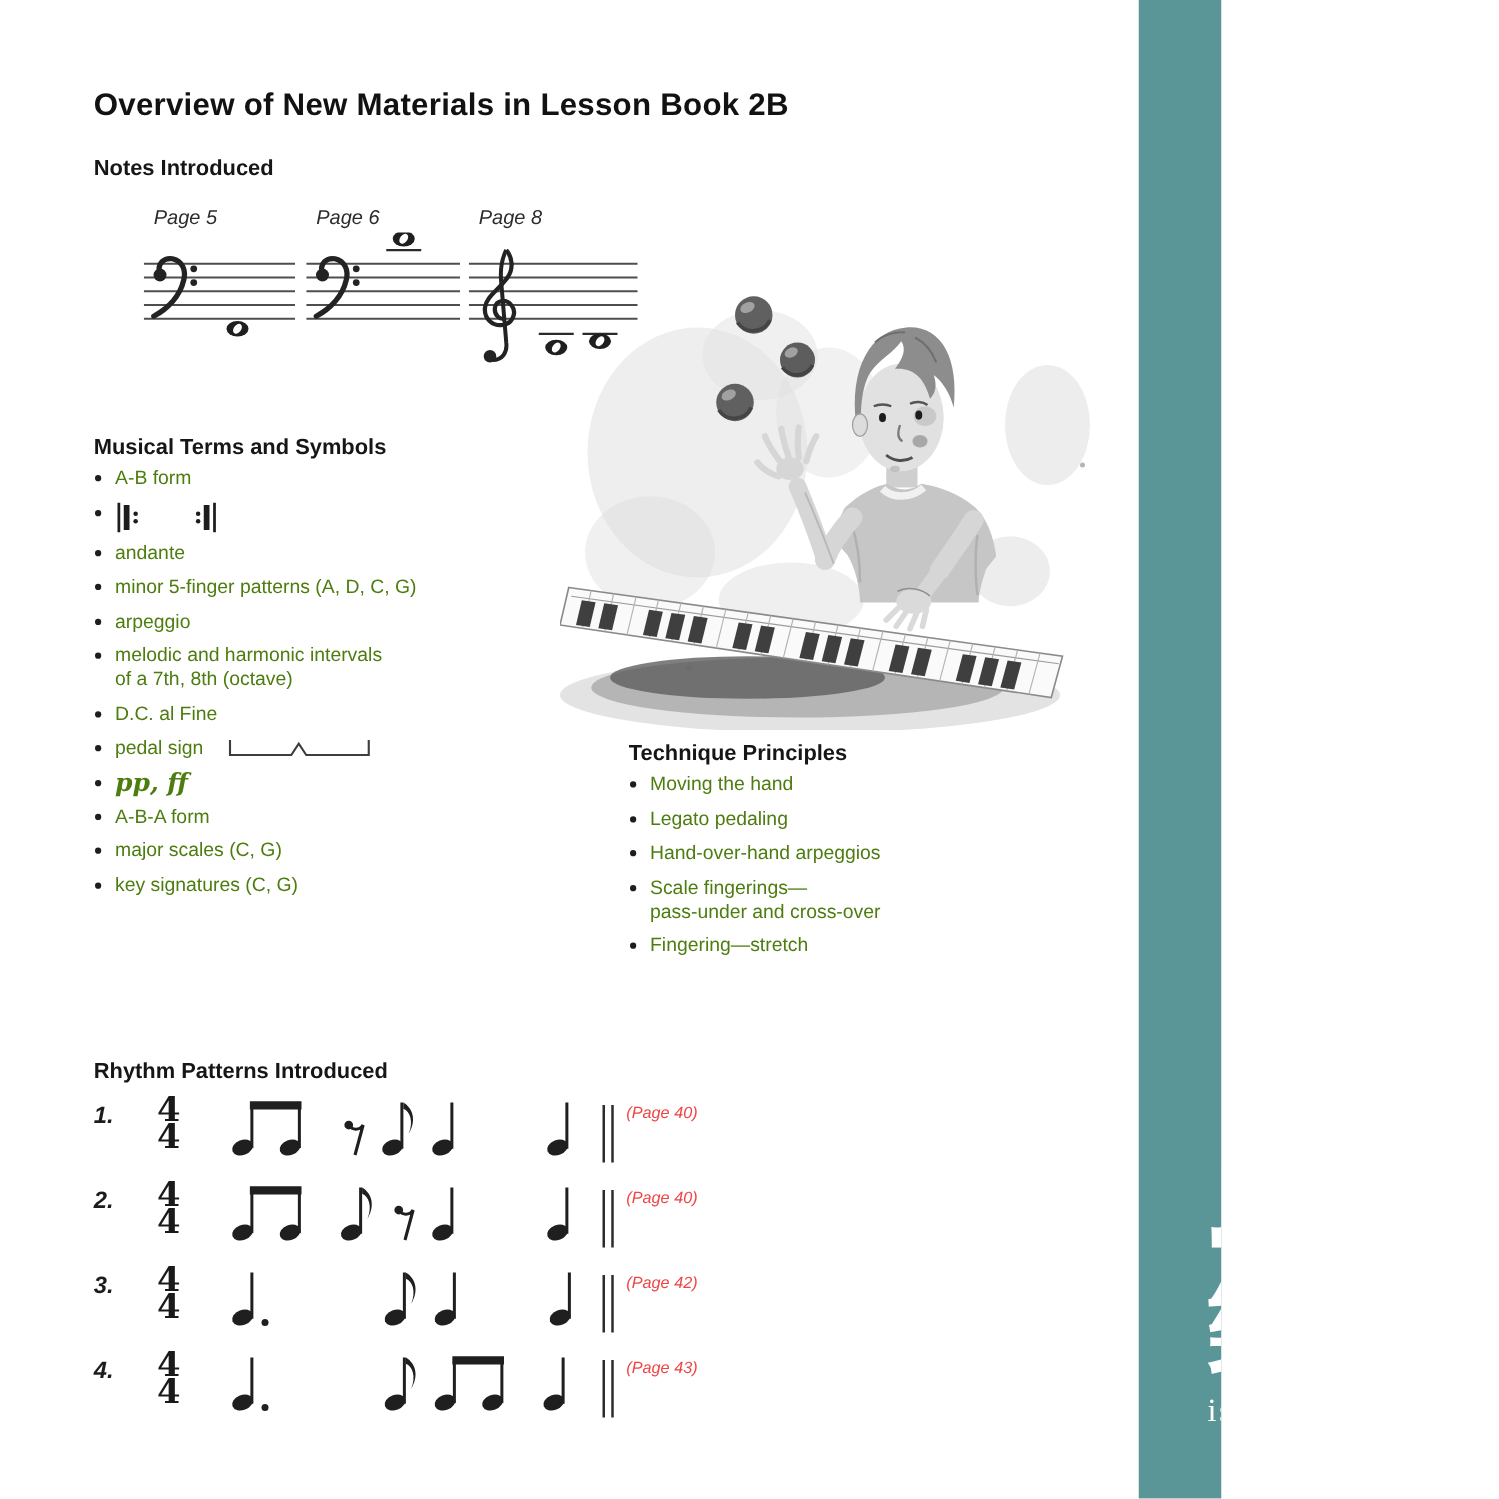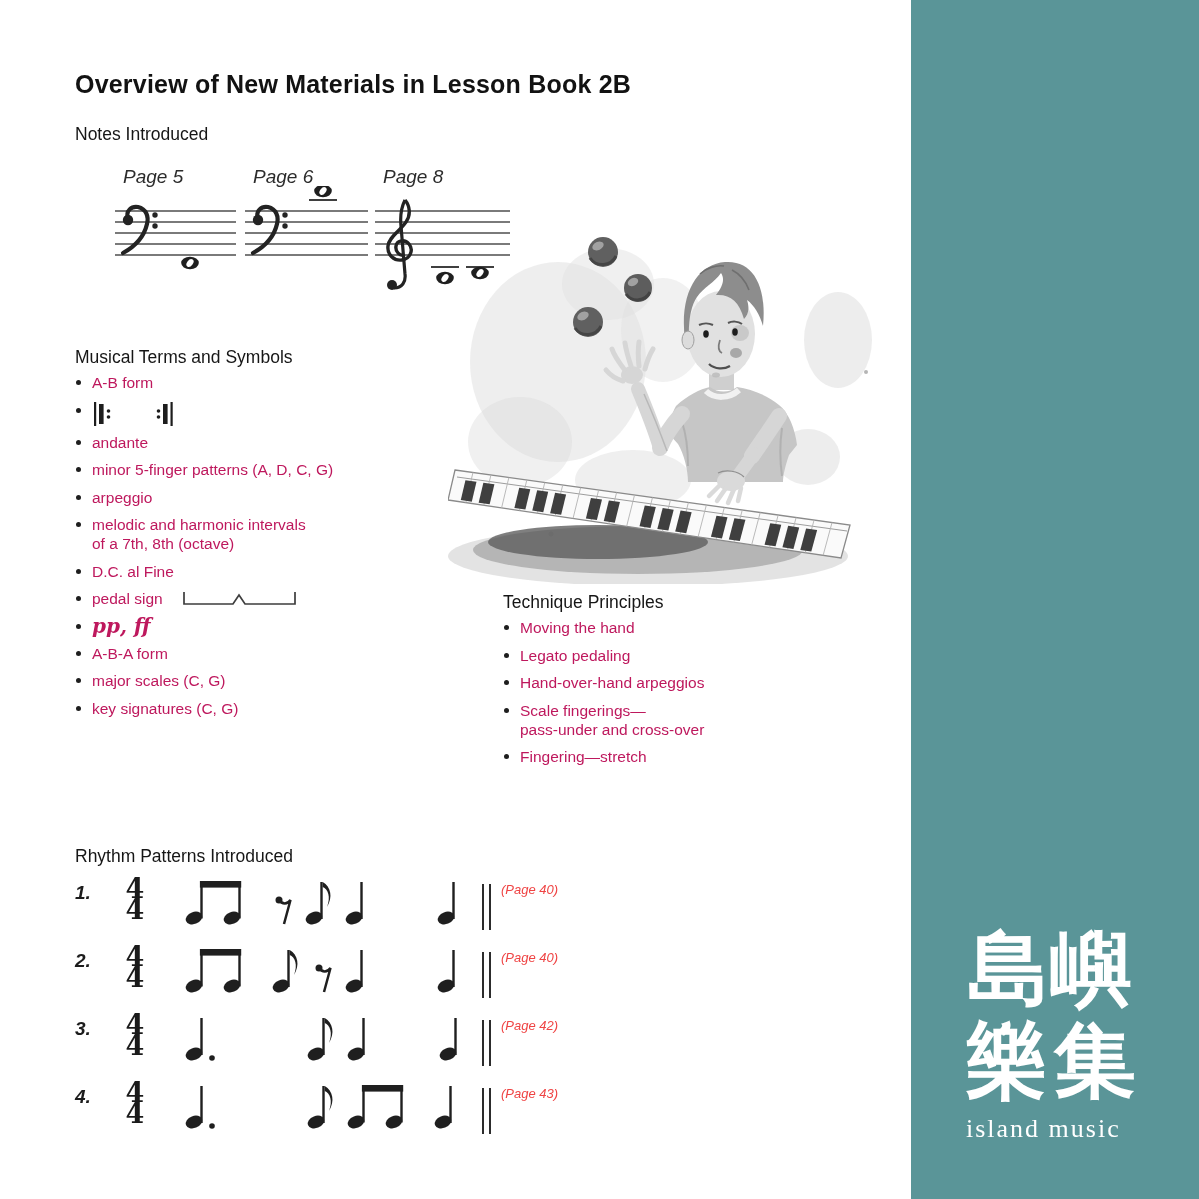--- a/index.html
+++ b/index.html
@@ -1,34 +1,34 @@
 <!DOCTYPE html>
 <html><head>
 <meta charset="utf-8">
 <style>
   html,body{margin:0;padding:0;background:#ffffff;}
-  .page{position:relative;width:1199px;height:1199px;background:#ffffff;overflow:hidden;
+  .page{position:relative;width:977px;height:1199px;background:#ffffff;overflow:hidden;
         font-family:"Liberation Sans", sans-serif;color:#2d2d2d;}
   
   .sidebar{position:absolute;left:911px;top:0;width:288px;height:1199px;background:#5a9598;}
   .logo-char{position:absolute;font-size:82px;line-height:82px;color:#ffffff;
              font-family:"DejaVu Sans", sans-serif;font-weight:bold;}
   .logo-text{position:absolute;left:966px;top:1114px;width:180px;
              color:#ffffff;font-size:26px;letter-spacing:2px;font-family:Liberation Serif, serif;}
   
   .title{position:absolute;left:75px;top:70px;font-size:25px;font-weight:bold;color:#121212;letter-spacing:.2px;}
-  .h2{position:absolute;font-size:17.5px;font-weight:normal;color:#161616;}
+  .h2{position:absolute;font-size:17.5px;font-weight:bold;color:#161616;}
   .ital{}
   
   .staff-fig{position:absolute;top:150px;}
-  .staff-label{font-size:19px;font-style:italic;color:#2c2c2c;margin:0 0 0 8px;height:17px;}
+  .staff-label{font-size:16px;font-style:italic;color:#2c2c2c;margin:0 0 0 8px;height:17px;}
   .staff-svg{display:block;margin-top:3px;}
   
   .blist{position:absolute;list-style:none;margin:0;padding:0;}
-  .blist li{display:flex;align-items:flex-start;margin-bottom:8.5px;font-size:15.5px;line-height:19px;color:#be185d;}
+  .blist li{display:flex;align-items:flex-start;margin-bottom:8.5px;font-size:15.5px;line-height:19px;color:#4d7c0f;}
   .bullet{flex:0 0 auto;width:5px;height:5px;border-radius:50%;background:#1e1e1e;margin:7px 11px 0 1px;}
   .dyn{font-family:"DejaVu Serif", serif;font-weight:bold;font-style:italic;font-size:20px;line-height:18px;}
   .chordV{font-family:"DejaVu Serif", serif;font-weight:bold;font-size:16.5px;}
   .chordSup{font-family:"DejaVu Serif", serif;font-weight:bold;font-size:11px;vertical-align:super;line-height:0;}
   .pedal-svg{margin-left:18px;margin-top:2px;}
   .repeat-svg{margin-top:1px;}
   
   .rhythm-row{position:absolute;left:75px;height:64px;width:560px;}
   .r-num{position:absolute;left:0;top:6px;font-size:19px;font-weight:bold;font-style:italic;color:#1c1c1c;}
   .r-ts{position:absolute;left:44px;top:2px;width:32px;text-align:center;

